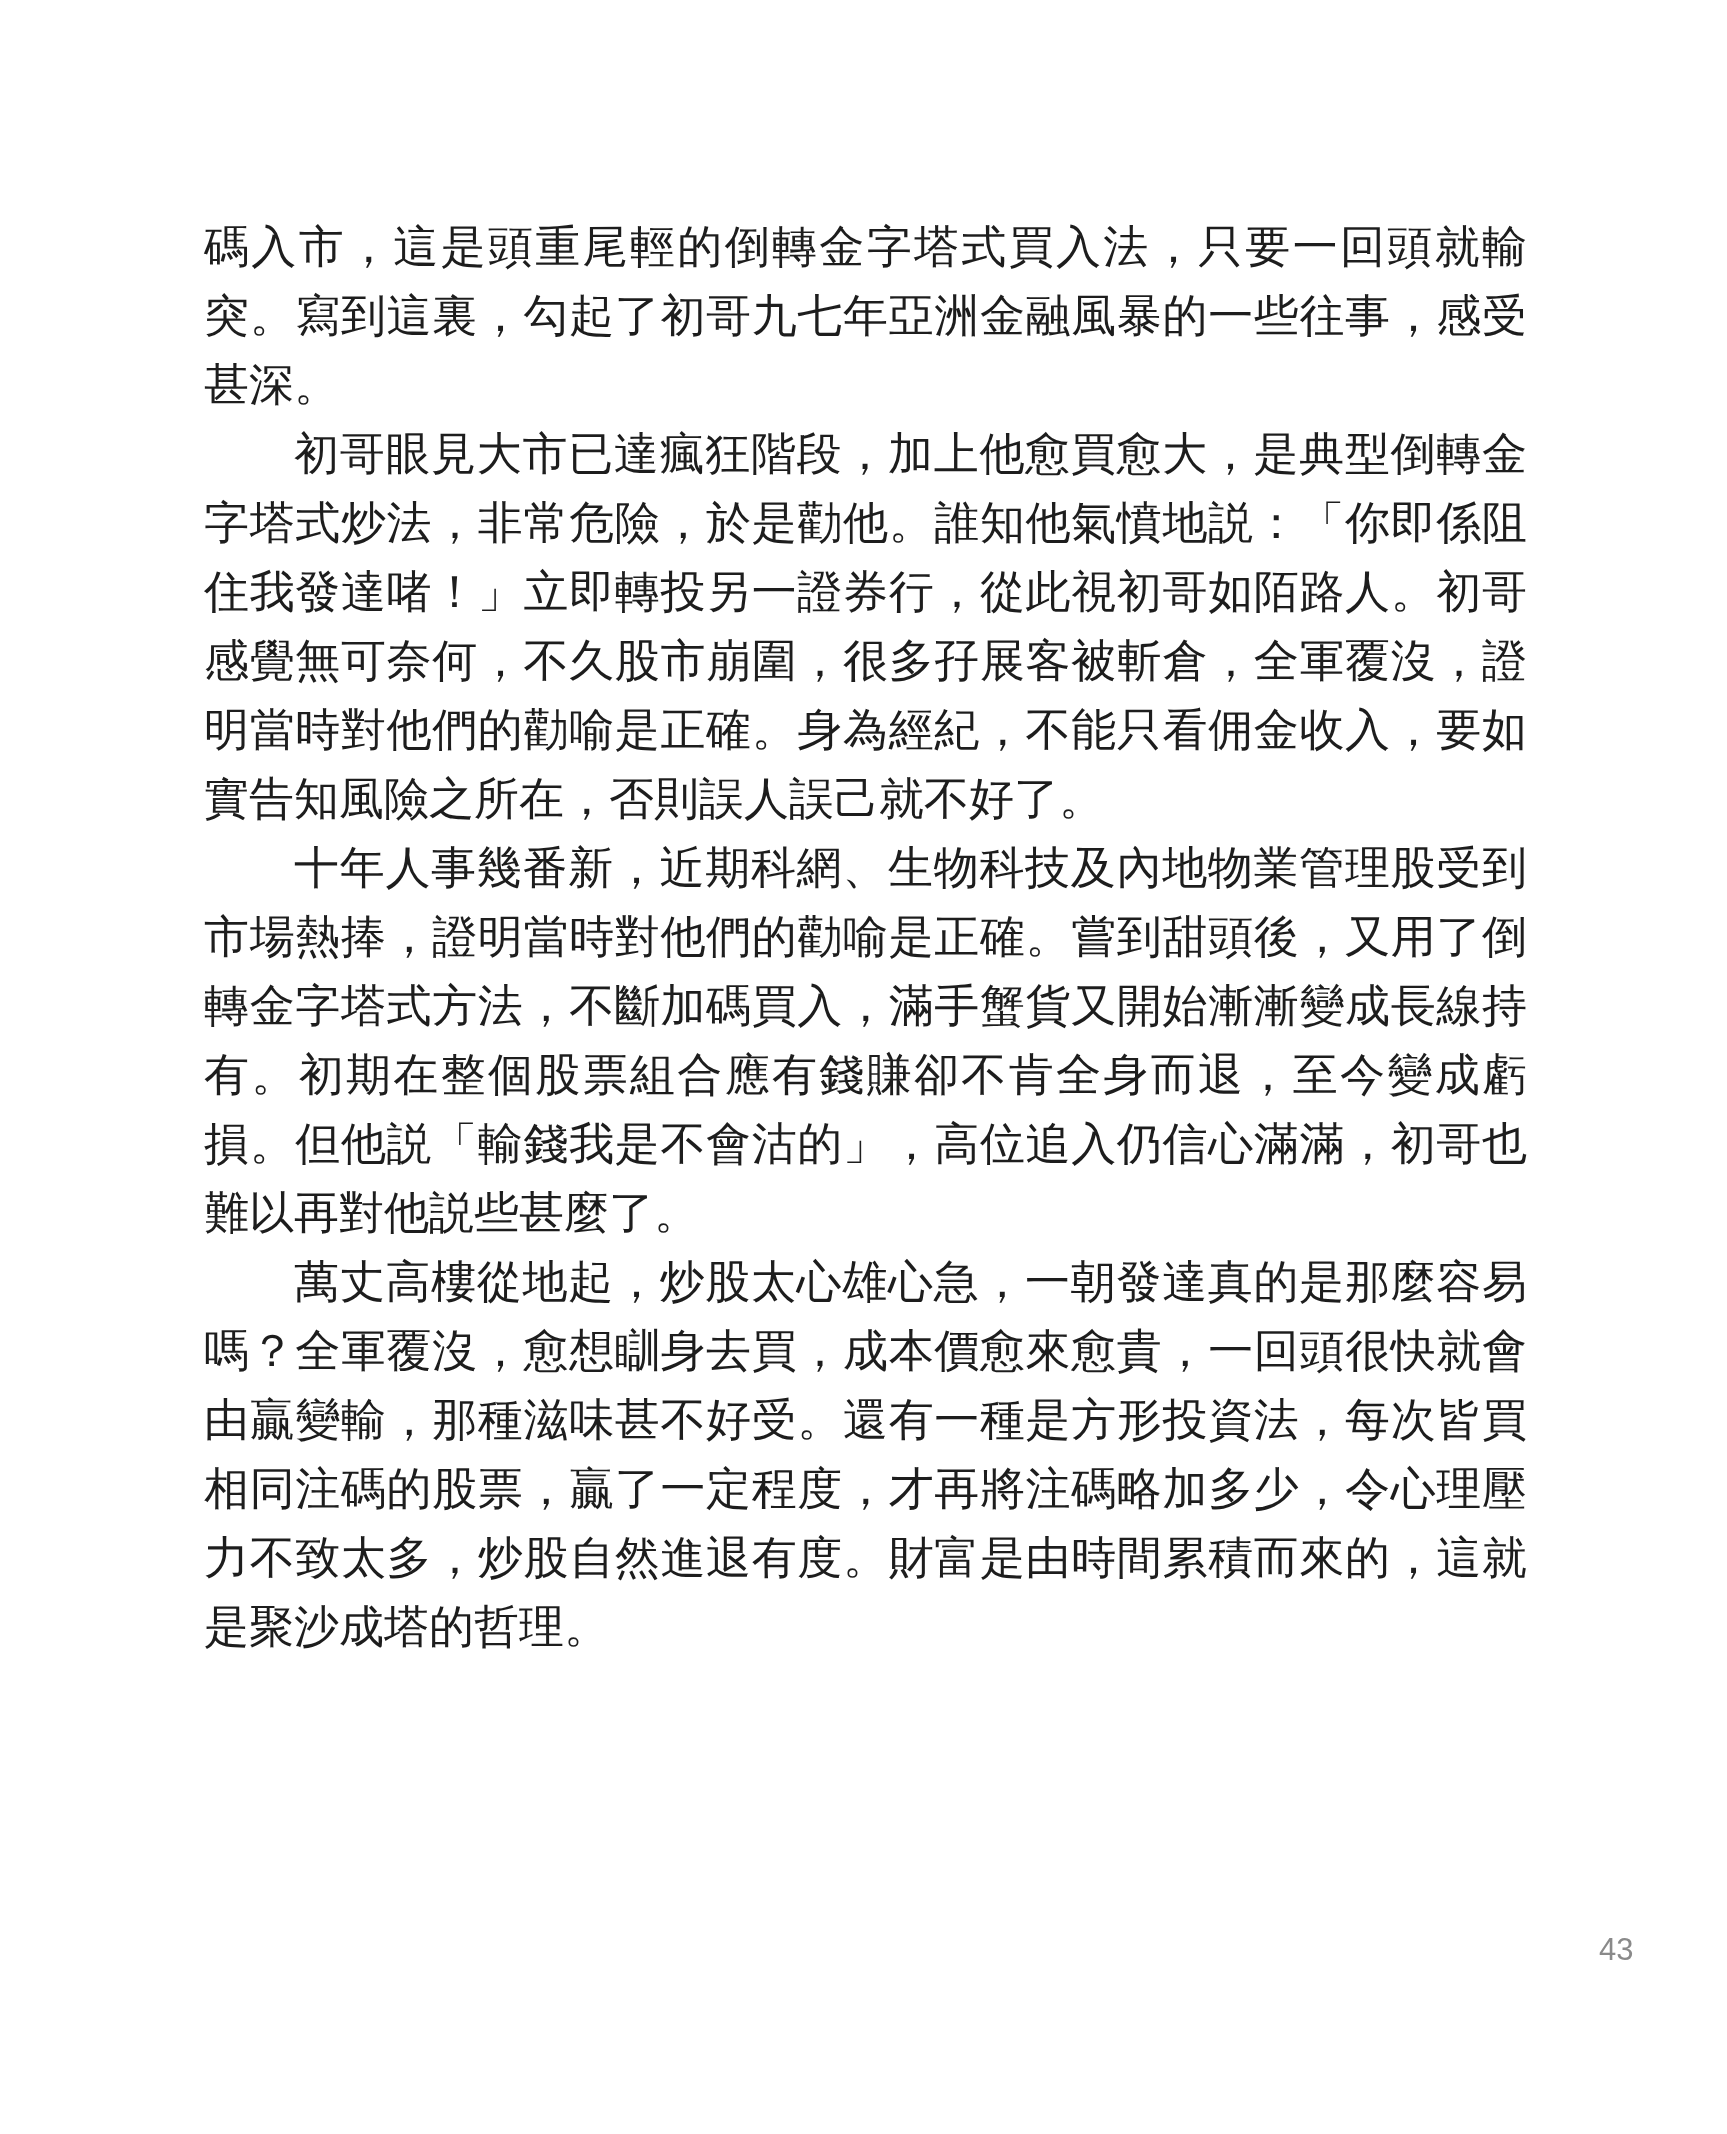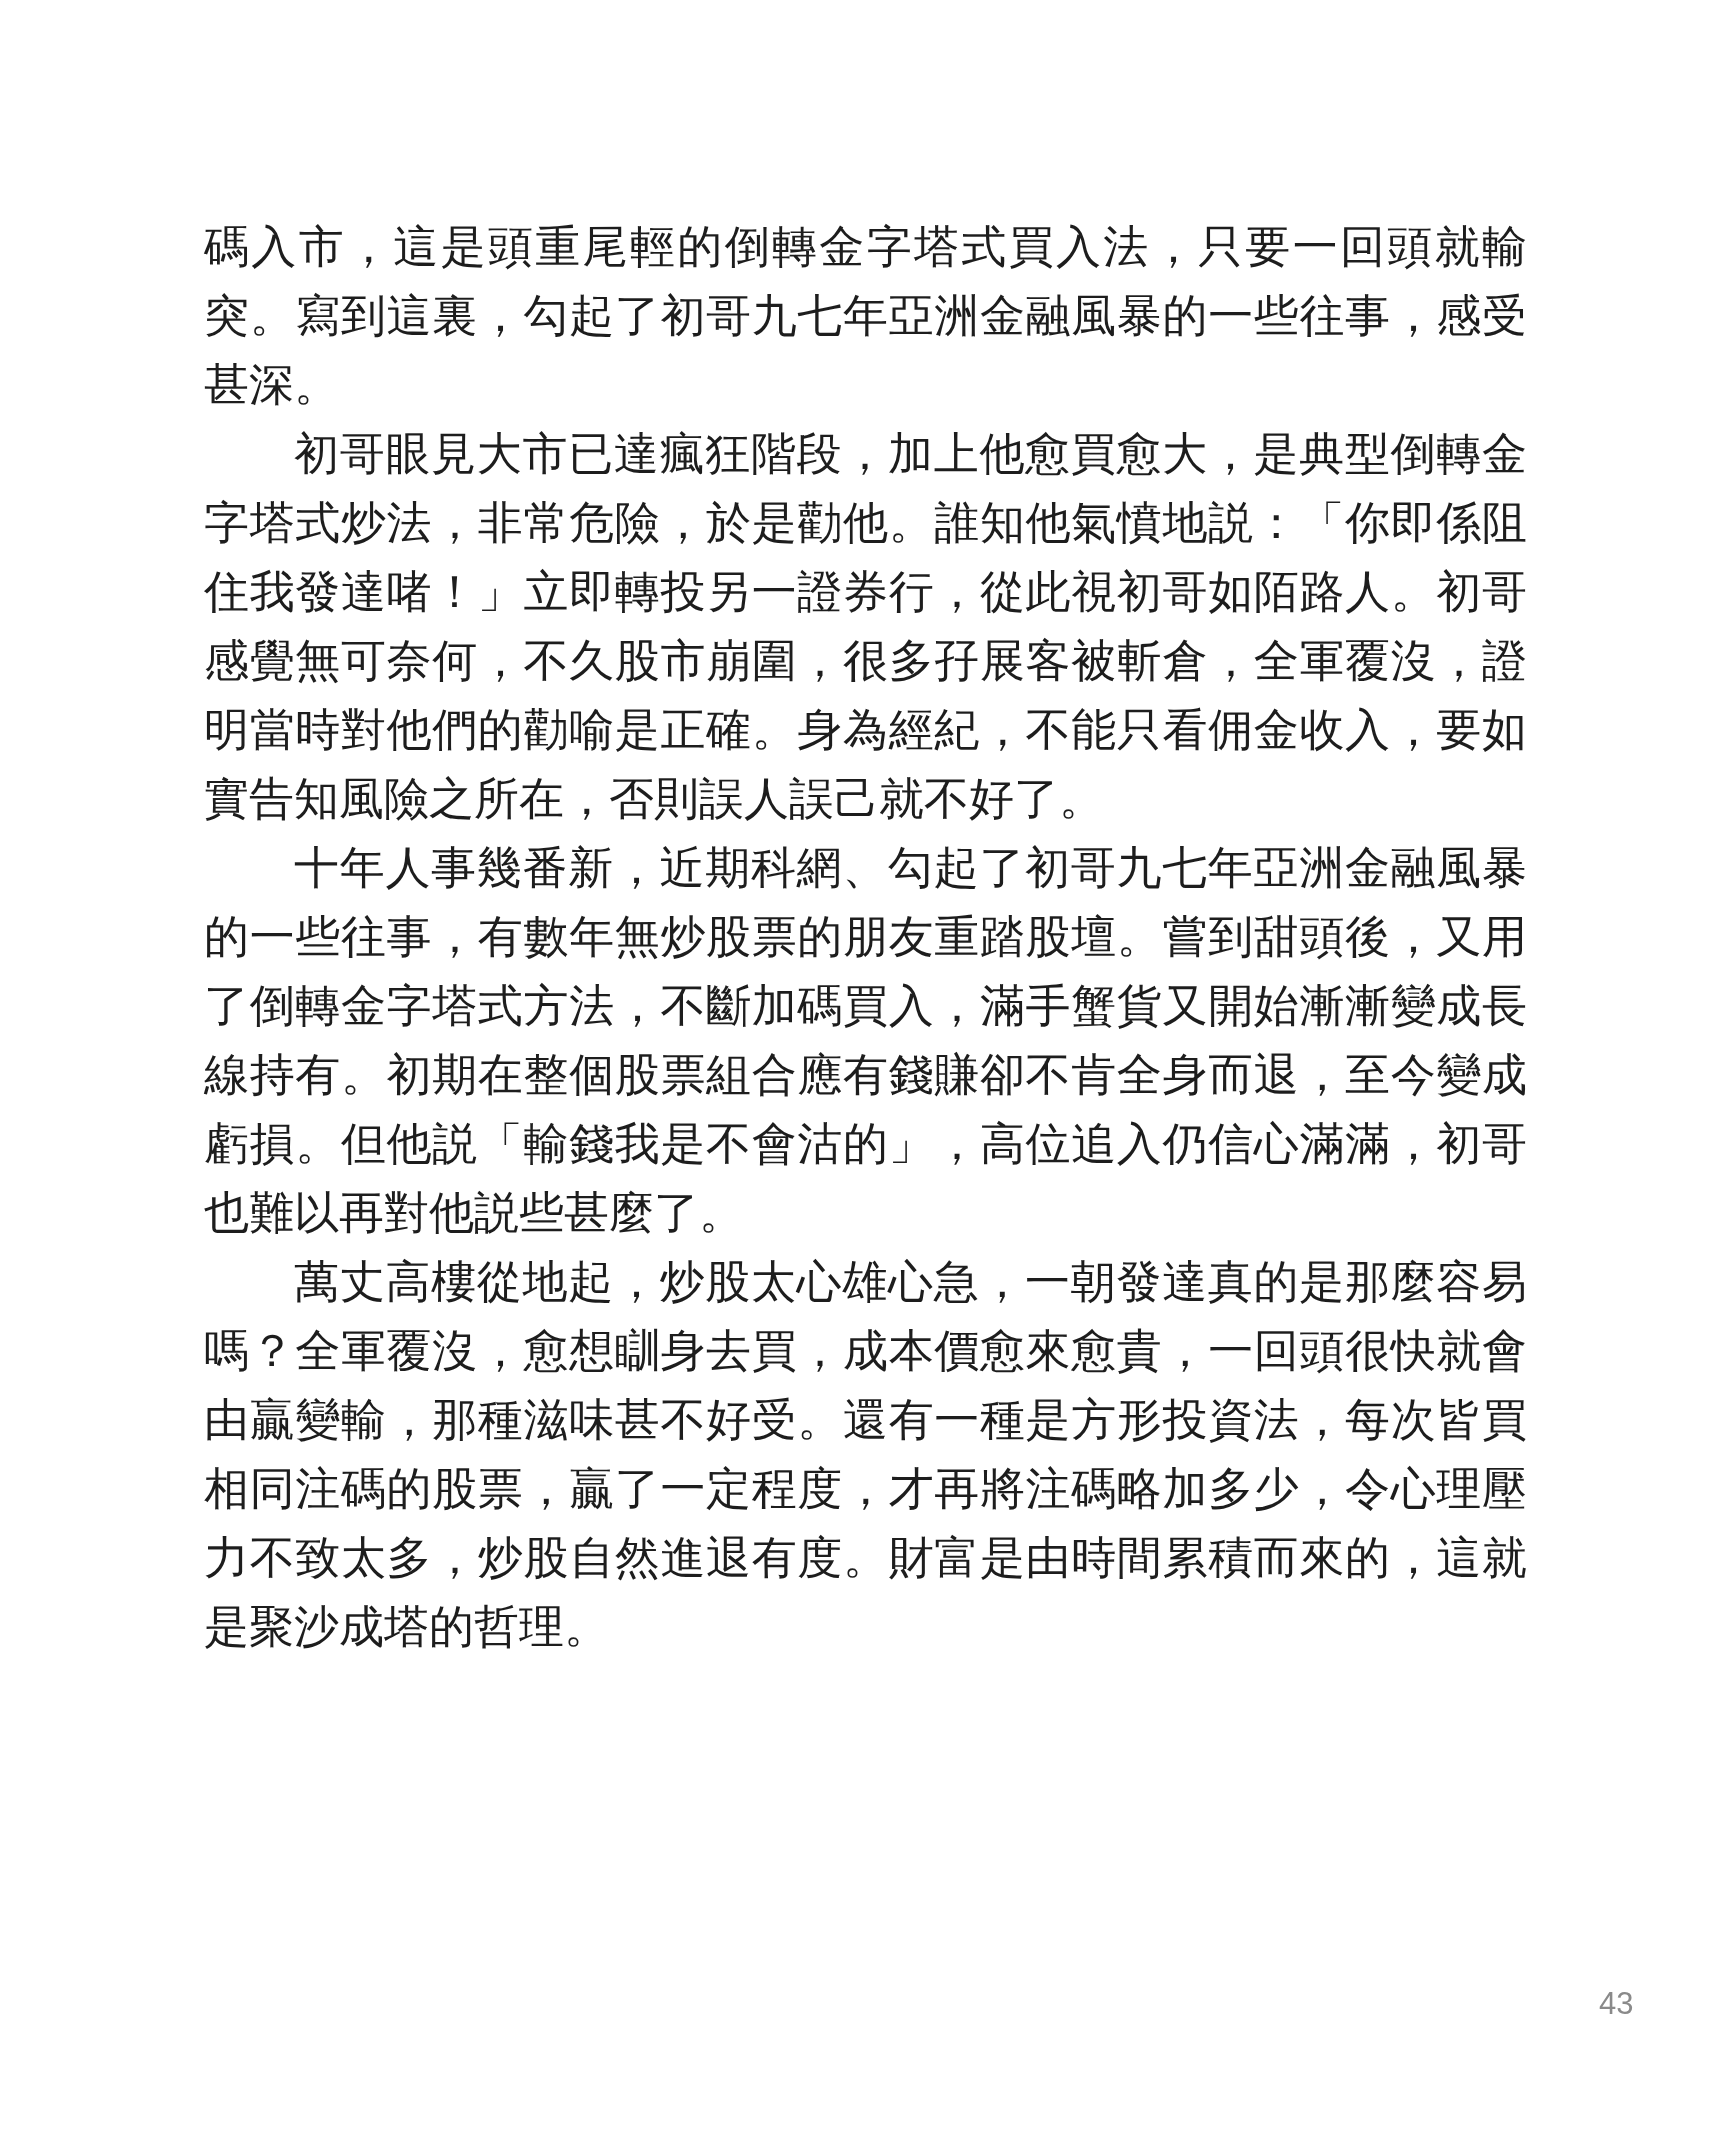--- a/index.html
+++ b/index.html
@@ -33,34 +33,34 @@
   .text-block p {
     margin: 0;
     padding: 0;
   }
   .text-block p.indent {
     text-indent: 2em;
   }
   .page-number {
     position: absolute;
     left: 1599px;
-    top: 1987px;
+    top: 1933px;
     font-size: 31px;
     line-height: 34px;
     color: #8a8a8a;
   }
 </style>
 </head>
 <body>
 
 <div class="page">
 
   <div class="text-block">
     <p>碼入市，這是頭重尾輕的倒轉金字塔式買入法，只要一回頭就輸突。寫到這裏，勾起了初哥九七年亞洲金融風暴的一些往事，感受甚深。</p>
     <p class="indent">初哥眼見大市已達瘋狂階段，加上他愈買愈大，是典型倒轉金字塔式炒法，非常危險，於是勸他。誰知他氣憤地説：「你即係阻住我發達啫！」立即轉投另一證券行，從此視初哥如陌路人。初哥感覺無可奈何，不久股市崩圍，很多孖展客被斬倉，全軍覆沒，證明當時對他們的勸喻是正確。身為經紀，不能只看佣金收入，要如實告知風險之所在，否則誤人誤己就不好了。</p>
-    <p class="indent">十年人事幾番新，近期科網、勾起了初哥九七年亞洲金融風暴的一些往事，有數年無炒股票的朋友重踏股壇。嘗到甜頭後，又用了倒轉金字塔式方法，不斷加碼買入，滿手蟹貨又開始漸漸變成長線持有。初期在整個股票組合應有錢賺卻不肯全身而退，至今變成虧損。但他説「輸錢我是不會沽的」，高位追入仍信心滿滿，初哥也難以再對他説些甚麼了。</p>
+    <p class="indent">十年人事幾番新，近期科網、生物科技及內地物業管理股受到市場熱捧，證明當時對他們的勸喻是正確。嘗到甜頭後，又用了倒轉金字塔式方法，不斷加碼買入，滿手蟹貨又開始漸漸變成長線持有。初期在整個股票組合應有錢賺卻不肯全身而退，至今變成虧損。但他説「輸錢我是不會沽的」，高位追入仍信心滿滿，初哥也難以再對他説些甚麼了。</p>
     <p class="indent">萬丈高樓從地起，炒股太心雄心急，一朝發達真的是那麼容易嗎？全軍覆沒，愈想瞓身去買，成本價愈來愈貴，一回頭很快就會由贏變輸，那種滋味甚不好受。還有一種是方形投資法，每次皆買相同注碼的股票，贏了一定程度，才再將注碼略加多少，令心理壓力不致太多，炒股自然進退有度。財富是由時間累積而來的，這就是聚沙成塔的哲理。</p>
   </div>
 
   <div class="page-number">43</div>
 
 </div>
 
 
 </body></html>

